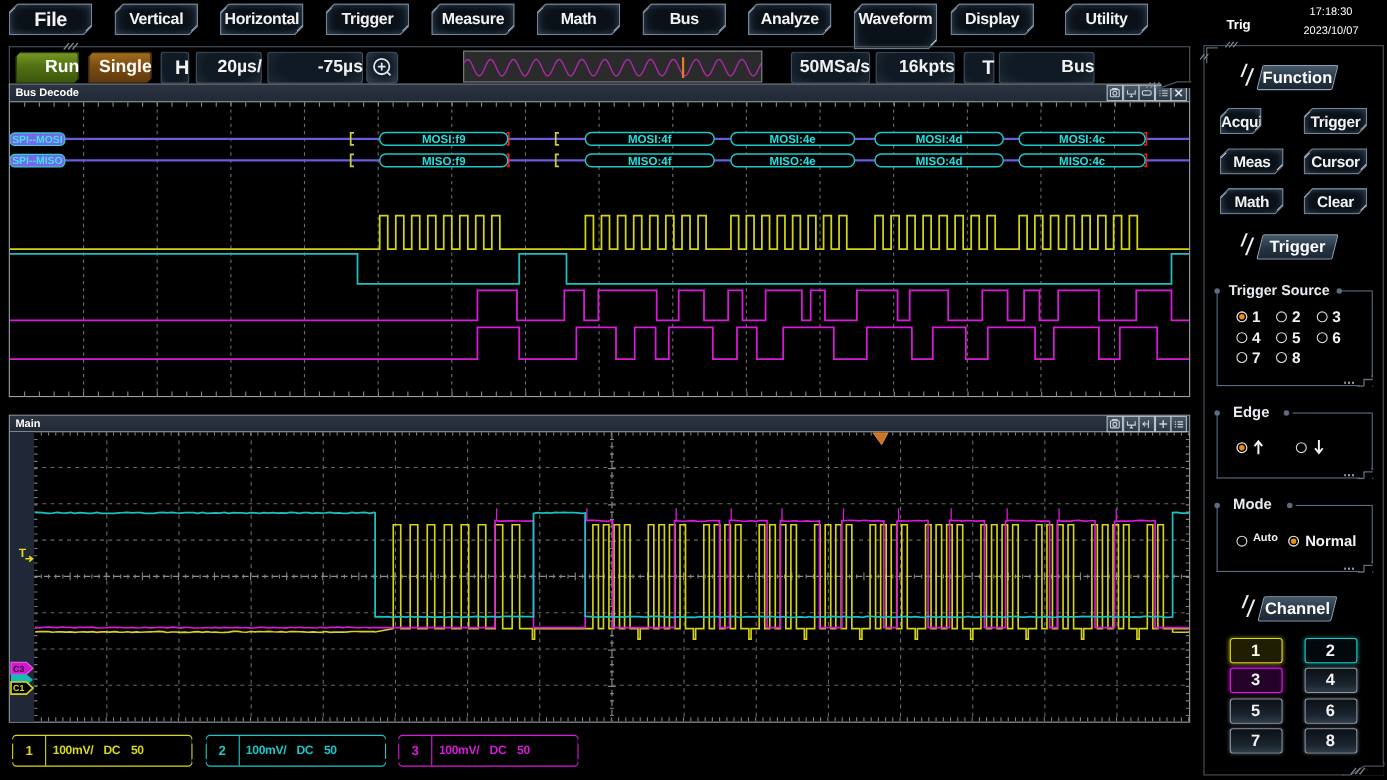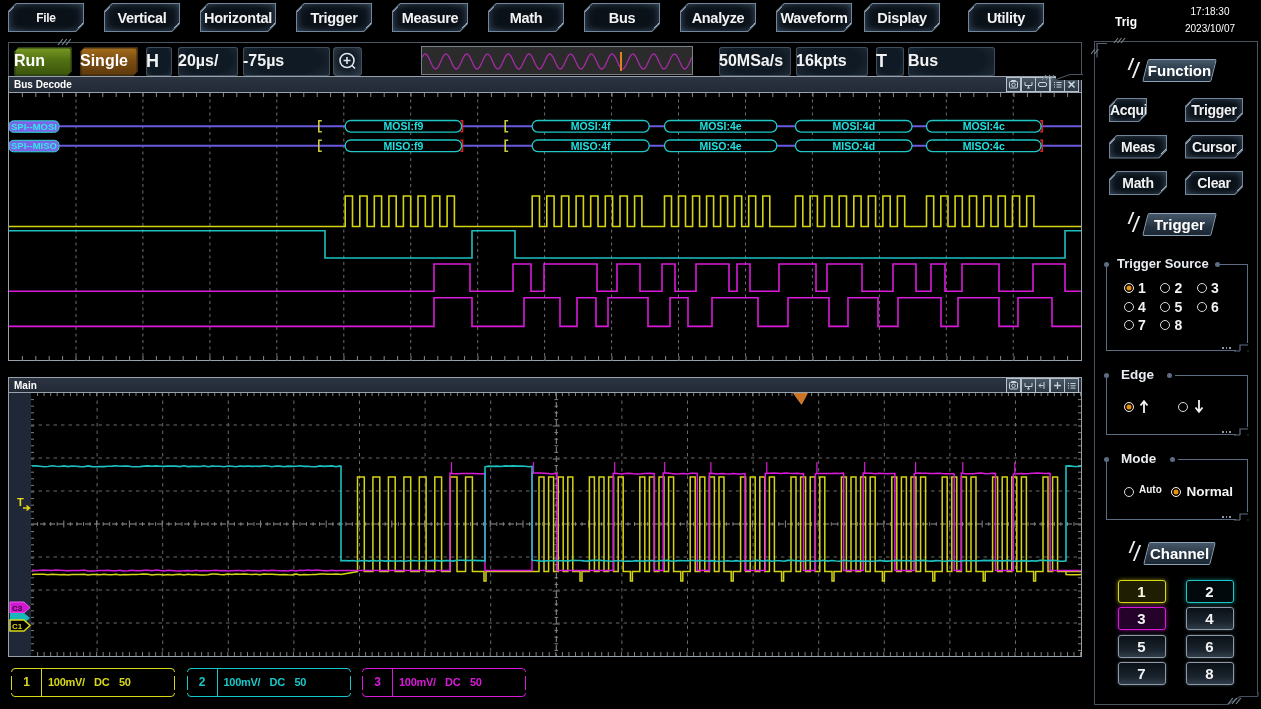--- a/index.html
+++ b/index.html
@@ -7,21 +7,21 @@
 #root{position:relative;width:1261px;height:709px;background:#000}
 
 .chb{position:absolute;clip-path:polygon(8px 0,100% 0,100% calc(100% - 8px),calc(100% - 8px) 100%,0 100%,0 8px);
  background:#72869a;padding:1px}
 .chb-i{position:relative;width:100%;height:100%;letter-spacing:-0.3px;clip-path:polygon(7.5px 0,100% 0,100% calc(100% - 7.5px),calc(100% - 7.5px) 100%,0 100%,0 7.5px);
  background:radial-gradient(ellipse 95% 135% at 50% 52%, #0a1119 40%, #1e2a37 72%, #3e5264 100%);
  color:#f2f2f2;text-align:center;font-weight:bold;padding-top:1px;box-shadow:inset 0 0 6px rgba(150,180,210,.3)}
 .gl1,.gl2{position:absolute;width:8px;height:1.3px;background:#dde8f0;transform:rotate(-45deg)}
 .gl1{left:-2px;top:5px}.gl2{right:-2px;bottom:5px}
 
-.tbtn{position:absolute;height:29px;border-radius:3px;color:#f2f2f2;text-align:left;font-weight:bold;
+.tbtn{position:absolute;height:29px;border-radius:3px;color:#f2f2f2;text-align:right;font-weight:bold;
  background:radial-gradient(ellipse 95% 130% at 50% 45%, #101a24 40%, #243240 80%, #3c4e5e 100%);
  box-shadow:inset 0 0 0 1px #3e4e5c, 0 1px 0 rgba(160,180,200,.25)}
 .runb,.sing{clip-path:polygon(5px 0,100% 0,100% calc(100% - 5px),calc(100% - 5px) 100%,0 100%,0 5px)}
 .runb{background:linear-gradient(to bottom,#7b9b25,#517112 45%,#3b540b);box-shadow:inset 0 0 0 1.5px #2c3e12, 0 0 0 1px #141e08}
 .sing{background:linear-gradient(to bottom,#a8701e,#7c4d12 45%,#5d390c);box-shadow:inset 0 0 0 1.5px #3e2c10, 0 0 0 1px #1e1408}
 
 .panel{position:absolute;border:1px solid #98a2ac;background:#000}
 .ptitle{height:16px;border-bottom:1px solid #99a3ad;background:linear-gradient(to bottom,#2c3442,#222a36);color:#fff;
  font-size:10px;font-weight:bold;line-height:15px;padding-left:5px;position:relative}
 .ticn{display:inline-block;width:13px;height:13px;background:linear-gradient(to bottom,#4a5866,#2c3844);
@@ -52,21 +52,21 @@
 .c3{border:1.5px solid #da1ada;background:#24022a;box-shadow:0 0 4px #8e108e}
 
 .desc{position:absolute;top:668px;width:164px;height:29px;border-radius:4px}
 .desc .num{position:absolute;left:0;top:0;width:29px;height:100%;text-align:center;line-height:27px;font-weight:bold;font-size:12px}
 .desc .sep{position:absolute;left:29px;top:0;bottom:0;width:1.3px}
 .desc .dgap{position:absolute;width:2.5px;height:3.5px;background:#000}
 .desc .vv{position:absolute;top:0;height:100%;line-height:27px;font-weight:bold;font-size:11px;letter-spacing:-0.3px}
 </style></head><body>
 <div id="root">
     <div class="chb " style="left:8px;top:3px;width:76px;height:29px">
-      <div class="chb-i" style="line-height:26px;font-size:12px">File<i class="gl1"></i><i class="gl2"></i></div>
+      <div class="chb-i" style="line-height:26px;font-size:18px">File<i class="gl1"></i><i class="gl2"></i></div>
     </div>
     <div class="chb " style="left:104px;top:3px;width:76px;height:29px">
       <div class="chb-i" style="line-height:26px;font-size:14.5px">Vertical<i class="gl1"></i><i class="gl2"></i></div>
     </div>
     <div class="chb " style="left:200px;top:3px;width:76px;height:29px">
       <div class="chb-i" style="line-height:26px;font-size:14.5px">Horizontal<i class="gl1"></i><i class="gl2"></i></div>
     </div>
     <div class="chb " style="left:296px;top:3px;width:76px;height:29px">
       <div class="chb-i" style="line-height:26px;font-size:14.5px">Trigger<i class="gl1"></i><i class="gl2"></i></div>
     </div>
@@ -75,21 +75,21 @@
     </div>
     <div class="chb " style="left:488px;top:3px;width:76px;height:29px">
       <div class="chb-i" style="line-height:26px;font-size:14.5px">Math<i class="gl1"></i><i class="gl2"></i></div>
     </div>
     <div class="chb " style="left:584px;top:3px;width:76px;height:29px">
       <div class="chb-i" style="line-height:26px;font-size:14.5px">Bus<i class="gl1"></i><i class="gl2"></i></div>
     </div>
     <div class="chb " style="left:680px;top:3px;width:76px;height:29px">
       <div class="chb-i" style="line-height:26px;font-size:14.5px">Analyze<i class="gl1"></i><i class="gl2"></i></div>
     </div>
-    <div class="chb " style="left:776px;top:3px;width:76px;height:29px">
+    <div class="chb " style="left:776px;top:3px;width:76px;height:42px">
       <div class="chb-i" style="line-height:26px;font-size:14.5px">Waveform<i class="gl1"></i><i class="gl2"></i></div>
     </div>
     <div class="chb " style="left:864px;top:3px;width:76px;height:29px">
       <div class="chb-i" style="line-height:26px;font-size:14.5px">Display<i class="gl1"></i><i class="gl2"></i></div>
     </div>
     <div class="chb " style="left:968px;top:3px;width:76px;height:29px">
       <div class="chb-i" style="line-height:26px;font-size:14.5px">Utility<i class="gl1"></i><i class="gl2"></i></div>
     </div>
     <div class="abs" style="left:1101px;top:15px;width:50px;text-align:center;color:#fff;font-size:12px;font-weight:bold">Trig</div>
     <div class="abs" style="left:1170px;top:4px;width:80px;text-align:center;color:#fff;font-size:10px;line-height:16.5px">17:18:30<br>2023/10/07</div>

